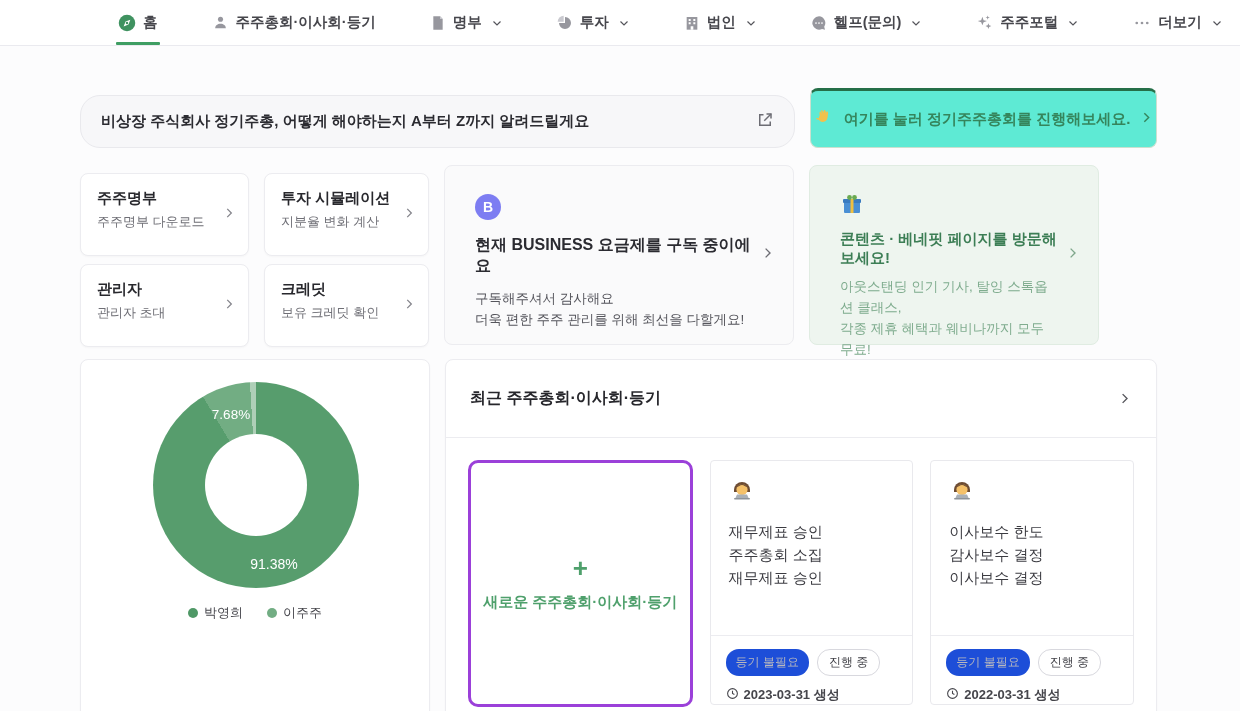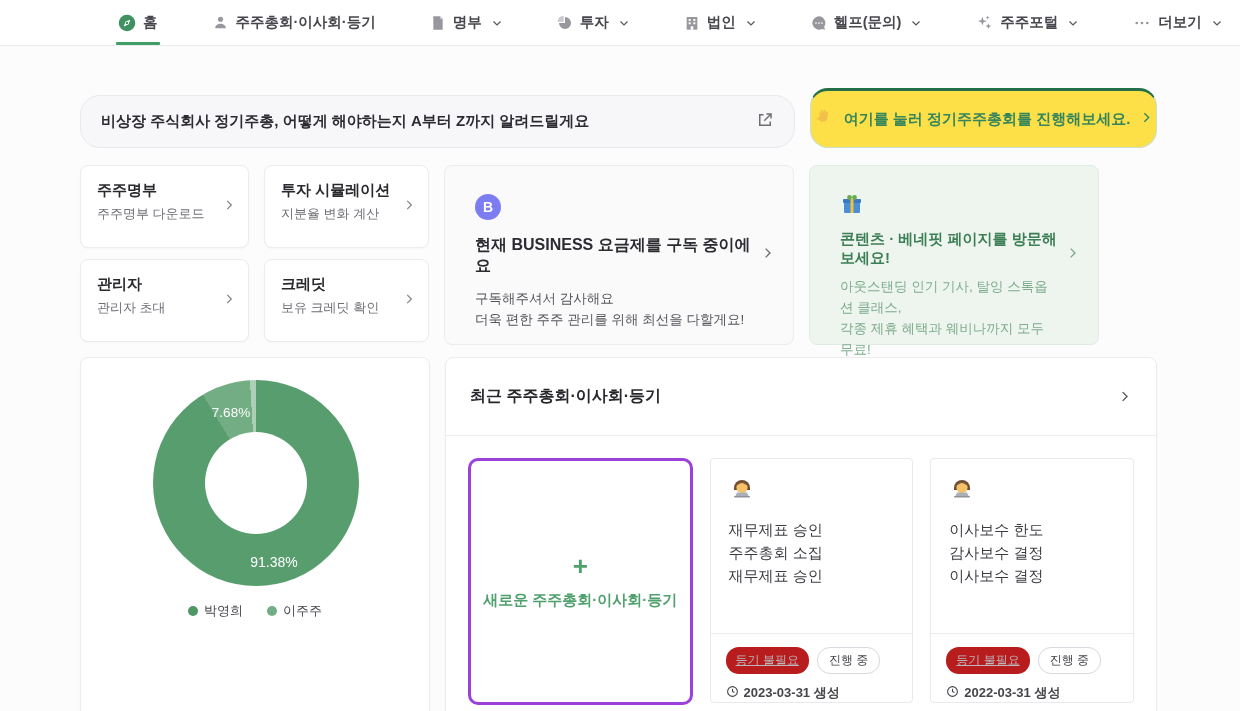--- a/index.html
+++ b/index.html
@@ -11,25 +11,25 @@
   .nav-item { position:relative; display:flex; align-items:center; gap:7px; font-size:14.5px; font-weight:600; color:#46464c; cursor:pointer; white-space:nowrap; }
   .nav-item .nicon { display:flex; align-items:center; }
   .nav-item.active::after { content:""; position:absolute; left:-2px; right:-2px; bottom:0; height:3px; background:#3f9e63; border-radius:1px; }
   .chev-down { margin-left:2px; display:flex; align-items:center; }
 
   
   .content { padding:42px 83px 0 80px; }
   .row1 { display:flex; gap:15px; align-items:flex-end; }
   .guide-banner { width:715px; height:53px; background:#f7f7f9; border:1px solid #e9e9ed; border-radius:20px; display:flex; align-items:center; padding:0 20px; cursor:pointer; }
   .guide-text { flex:1; font-size:15px; font-weight:700; color:#2b2b31; }
-  .agm-banner { width:347px; height:60px; background:#fde047; border:1px solid #cbe0cf; border-top:3px solid #256f48; border-radius:18px; display:flex; align-items:center; justify-content:center; gap:10px; cursor:pointer; }
+  .agm-banner { width:347px; height:60px; background:#5eead4; border:1px solid #cbe0cf; border-top:3px solid #256f48; border-radius:8px; display:flex; align-items:center; justify-content:center; gap:10px; cursor:pointer; }
   .agm-text { font-size:15px; font-weight:700; color:#35855c; }
 
   .row2 { display:flex; gap:15px; margin-top:17px; }
-  .quick-grid { display:grid; grid-template-columns:169px 165px; gap:8px 15px; }
+  .quick-grid { display:grid; grid-template-columns:169px 165px; gap:8px 15px;margin-top:8px; }
   .quick-card { height:83px; background:#fff; border:1px solid #ececf0; border-radius:8px; padding:15px 28px 0 16px; position:relative; cursor:pointer; box-shadow:0 1px 2px rgba(20,20,40,.03); }
   .quick-title { font-size:15px; font-weight:700; color:#28282d; margin-bottom:5px; white-space:nowrap; }
   .quick-sub { font-size:13px; color:#6f6f76; white-space:nowrap; }
   .quick-chev { position:absolute; right:12px; top:50%; transform:translateY(-50%); }
 
   .plan-card { width:350px; height:180px; background:#fafafb; border:1px solid #ececf0; border-radius:8px; padding:28px 40px 0 30px; position:relative; cursor:pointer; }
   .plan-badge { width:26px; height:26px; border-radius:50%; background:#7d7df2; color:#fff; font-size:14px; font-weight:700; display:flex; align-items:center; justify-content:center; margin-bottom:15px; }
   .plan-title { font-size:16px; font-weight:700; color:#2b2b31; margin-bottom:11px; }
   .plan-line { font-size:13.5px; color:#55555c; line-height:21px; }
   .mid-chev { position:absolute; right:18px; top:50%; transform:translateY(-50%); }
@@ -61,21 +61,21 @@
   .recent-body { display:flex; gap:14px; padding:22px; }
   .new-card { width:226px; height:247px; border:3px solid #9b40d9; border-radius:10px; background:#fff; display:flex; flex-direction:column; align-items:center; justify-content:center; gap:12px; cursor:pointer; }
   .new-plus { color:#4fa06c; font-size:26px; font-weight:700; line-height:1; }
   .new-label { color:#4fa06c; font-size:15px; font-weight:700; }
   .record-card { width:205px; height:245px; border:1px solid #e9e9ed; border-radius:4px; background:#fff; display:flex; flex-direction:column; cursor:pointer; margin-left:3px; }
   .record-top { flex:1; padding:17px 18px 0; }
   .record-icon { margin-bottom:12px; }
   .record-line { font-size:15px; color:#3b3b41; line-height:23px; }
   .record-footer { border-top:1px solid #ececf0; padding:13px 15px 0; }
   .badges { display:flex; gap:8px; align-items:center; margin-bottom:10px; }
-  .badge-gray { background:#b91c1c; color:#b8b8be; font-size:12px; padding:5px 10px; border-radius:13px;text-decoration:underline; }
+  .badge-gray { background:#1d4ed8; color:#b8b8be; font-size:12px; padding:5px 10px; border-radius:13px; }
   .badge-outline { background:#fff; border:1px solid #d8d8de; color:#3f3f45; font-size:12px; font-weight:400; padding:4px 11px; border-radius:13px; }
   .record-date { display:flex; align-items:center; gap:5px; font-size:13px; font-weight:600; color:#45454b; }
 </style>
 </head>
 <body>
 
 <nav class="topnav">
 
   <div class="nav-item active">
     <span class="nicon">

